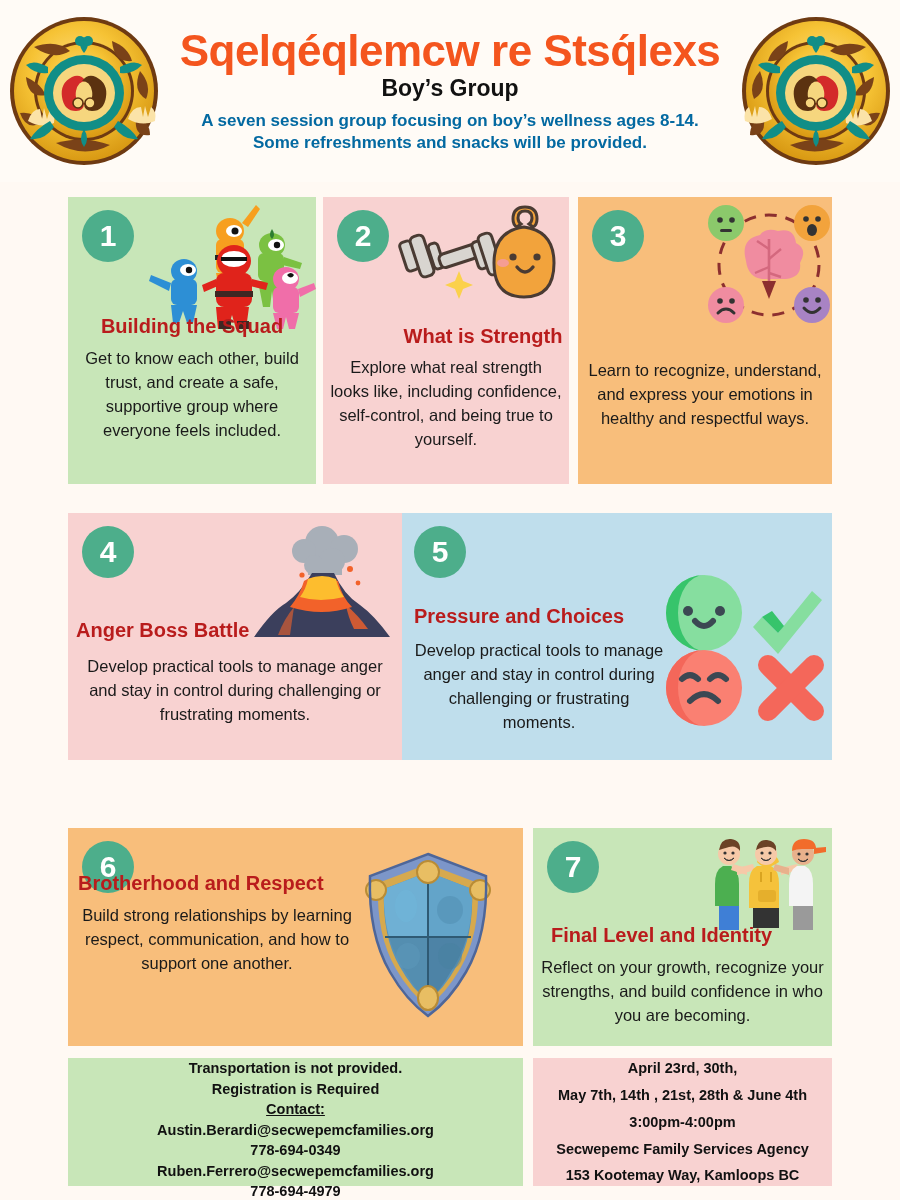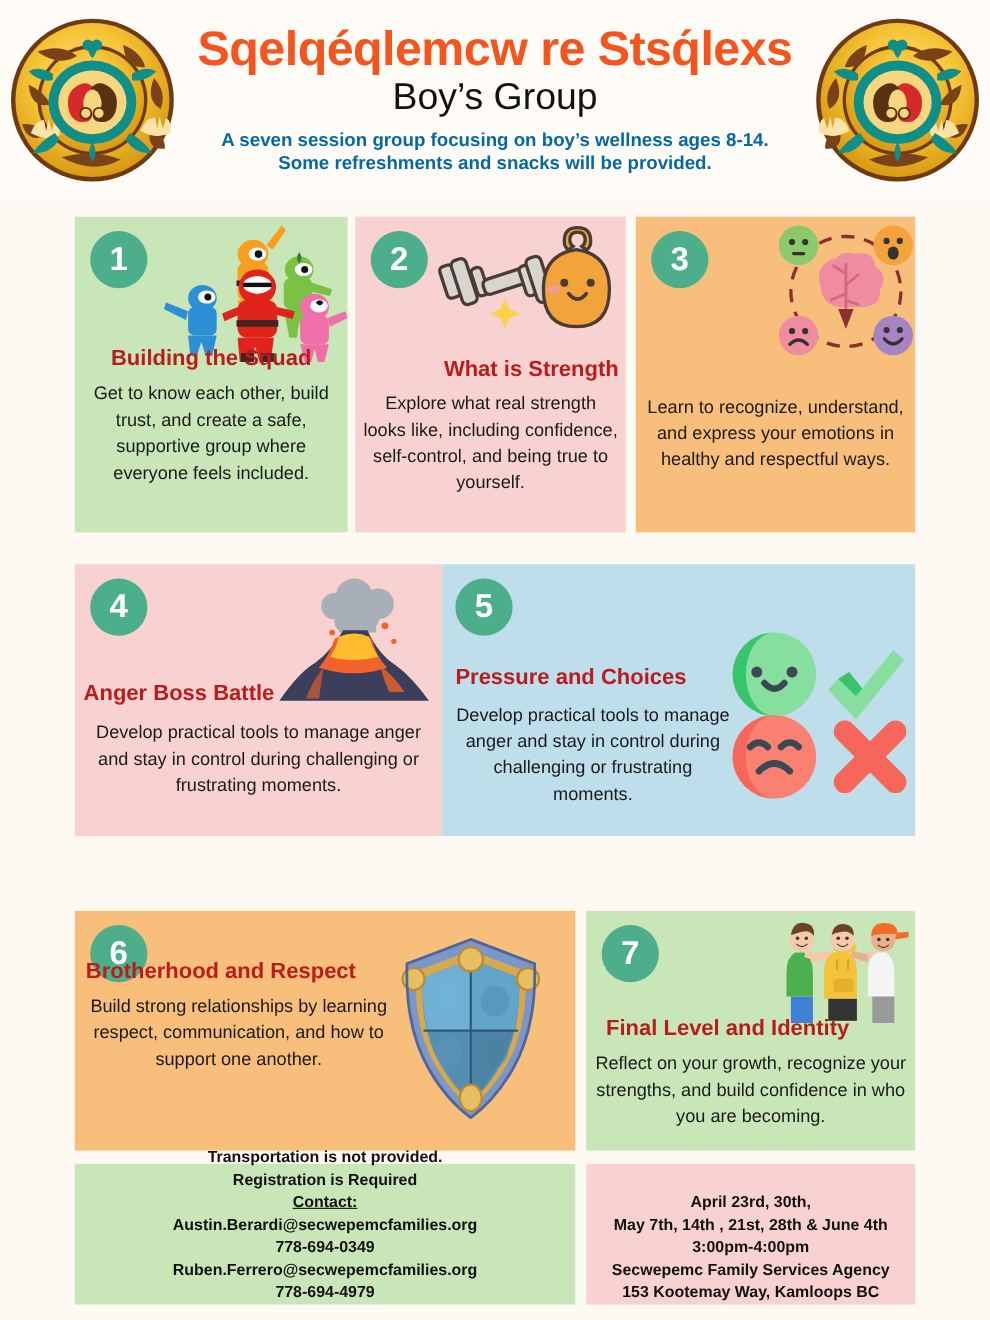--- a/index.html
+++ b/index.html
@@ -21,21 +21,21 @@
   .logo-right{transform:scaleX(-1);}
   .header-center{
     flex:1 1 auto;display:flex;flex-direction:column;align-items:center;
     justify-content:center;padding:0 4px;
   }
   .title-main{
     font-size:44px;font-weight:bold;color:#F4551E;letter-spacing:-0.5px;
     line-height:1.05;white-space:nowrap;margin:0 0 2px 0;
   }
   .title-sub{
-    font-size:34px;font-weight:normal;color:#111;line-height:1.1;margin:0 0 9px 0;
+    font-size:23px;font-weight:bold;color:#111;line-height:1.1;margin:0 0 9px 0;
   }
   .title-desc{
     font-size:17px;font-weight:bold;color:#0369a1;line-height:1.28;text-align:right;
     margin:0;
   }
 
   
   .card{position:absolute;overflow:hidden;}
   .num{
     position:absolute;width:52px;height:52px;border-radius:50%;
@@ -58,21 +58,21 @@
   #card3{left:578px;top:197px;width:254px;height:287px;background:#F8BE7B;}
   
   #card4{left:68px;top:513px;width:334px;height:247px;background:#F8D2D1;}
   #card5{left:402px;top:513px;width:430px;height:247px;background:#BFDEEC;}
   
   #card6{left:68px;top:828px;width:455px;height:218px;background:#F8BE7B;}
   #card7{left:533px;top:828px;width:299px;height:218px;background:#C8E6B8;}
 
   
   .footer{position:absolute;display:flex;flex-direction:column;
-    align-items:center;justify-content:flex-end;text-align:center;}
+    align-items:center;justify-content:space-between;text-align:center;}
   #footer-left{left:68px;top:1058px;width:455px;height:128px;background:#C8E6B8;}
   #footer-right{left:533px;top:1058px;width:299px;height:128px;background:#F8D2D1;}
   .footer p{margin:0;font-size:14.5px;font-weight:bold;color:#111;line-height:1.42;}
   .footer .underline{text-decoration:underline;}
 
   
   .art{position:absolute;}
 </style>
 </head>
 <body>

